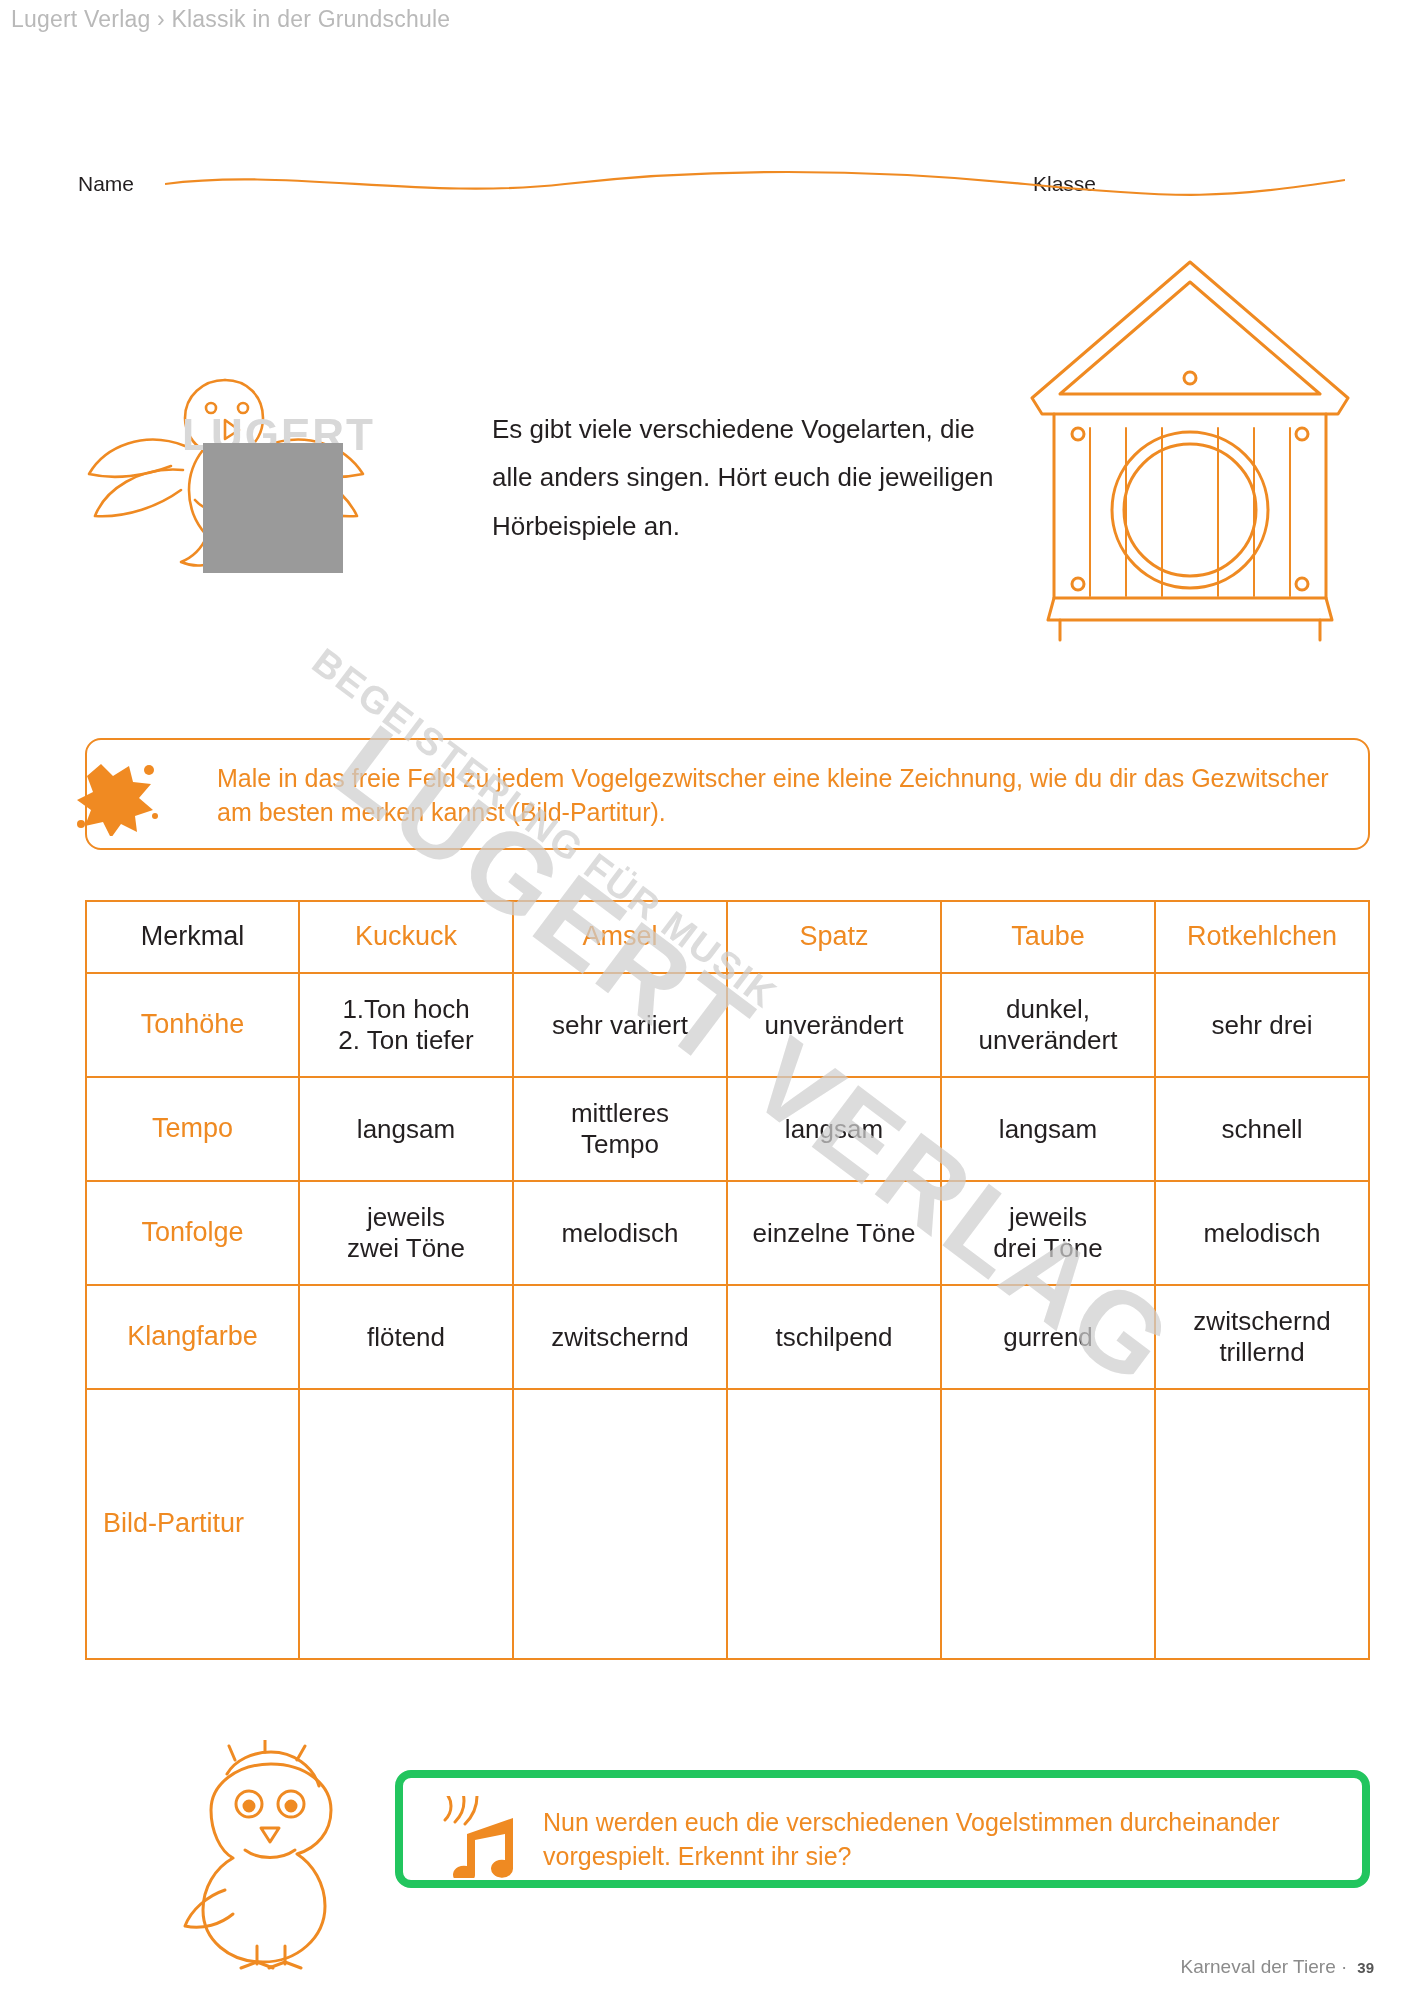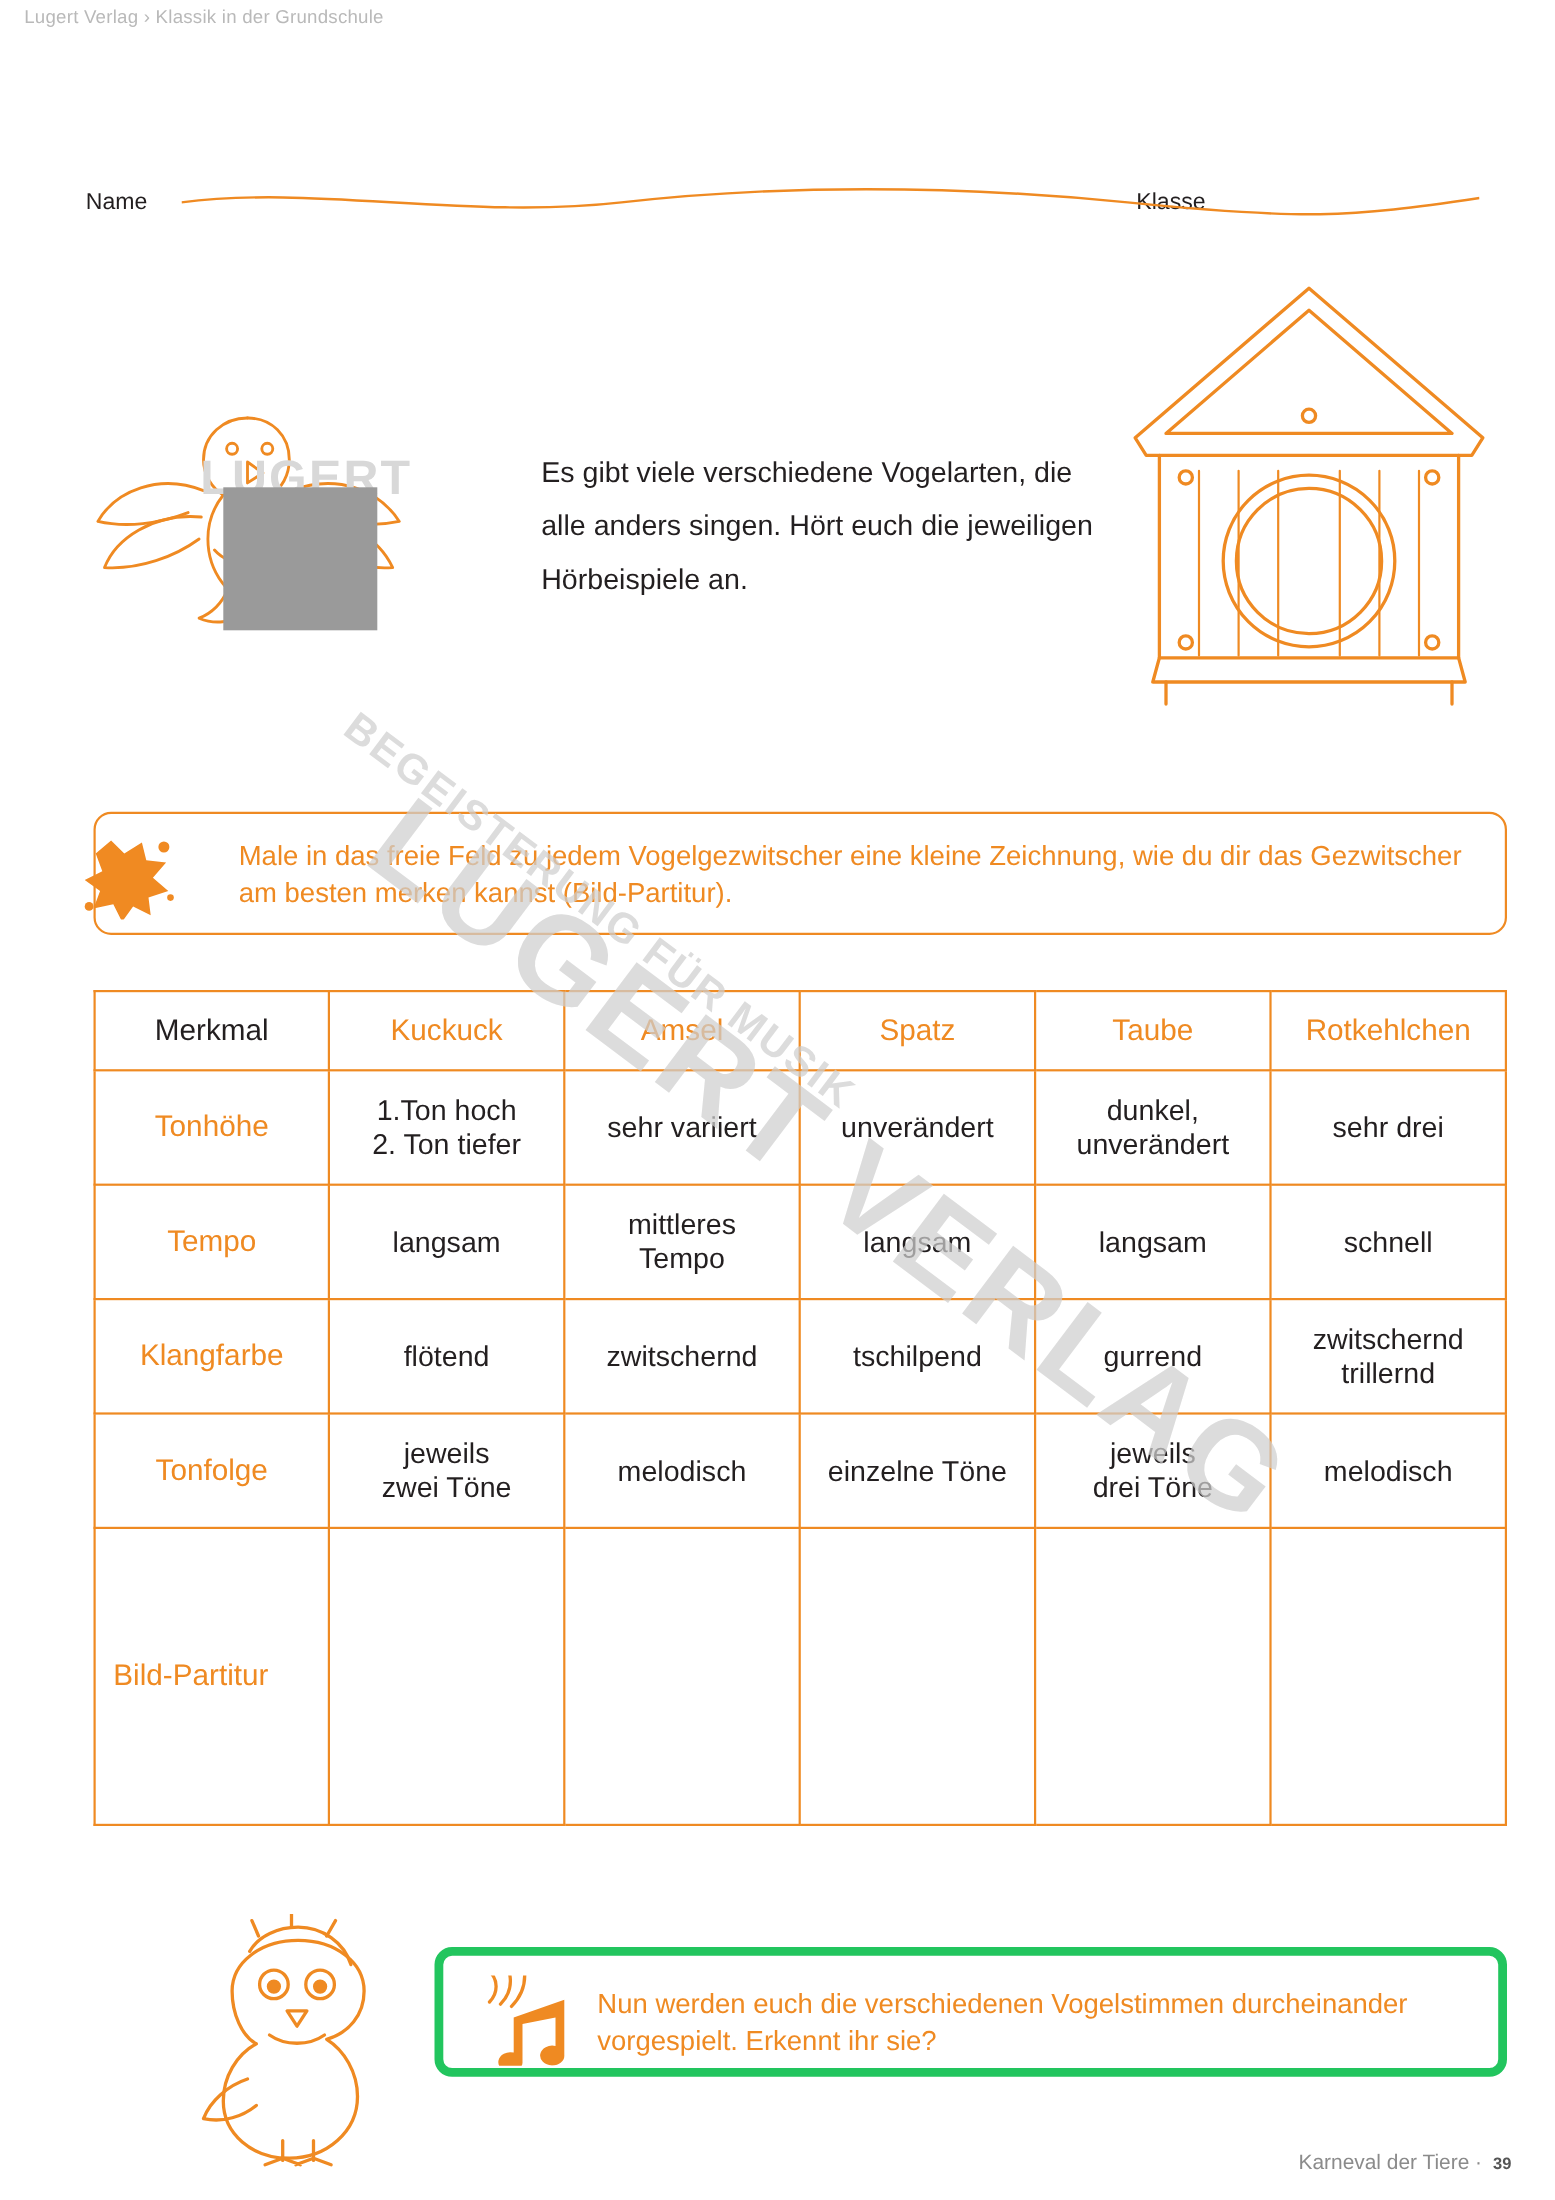--- a/index.html
+++ b/index.html
@@ -18,23 +18,23 @@
   .page {
     position: absolute;
     left: 0; top: 0;
     width: 1414px;
     height: 2000px;
   }
 
   
   .breadcrumb {
     position: absolute;
-    left: 22px;
+    left: 11px;
     top: 6px;
-    font-size: 17px;
+    font-size: 23px;
     color: #b9b9b9;
     letter-spacing: .2px;
     white-space: nowrap;
   }
 
   
   .namerow {
     position: absolute;
     left: 0; top: 160px;
     width: 1414px;
@@ -362,38 +362,38 @@
           <td class="rowhdr">Tempo</td>
           <td style="white-space:pre-line;">langsam</td>
           <td style="white-space:pre-line;">mittleres
 Tempo</td>
           <td style="white-space:pre-line;">langsam</td>
           <td style="white-space:pre-line;">langsam</td>
           <td style="white-space:pre-line;">schnell</td>
         </tr>
 
         <tr class="r-body">
-          <td class="rowhdr">Klangfarbe</td>
-          <td style="white-space:pre-line;">flötend</td>
-          <td style="white-space:pre-line;">zwitschernd</td>
-          <td style="white-space:pre-line;">tschilpend</td>
-          <td style="white-space:pre-line;">gurrend</td>
-          <td style="white-space:pre-line;">zwitschernd
-trillernd</td>
-        </tr>
-
-        <tr class="r-body">
           <td class="rowhdr">Tonfolge</td>
           <td style="white-space:pre-line;">jeweils
 zwei Töne</td>
           <td style="white-space:pre-line;">melodisch</td>
           <td style="white-space:pre-line;">einzelne Töne</td>
           <td style="white-space:pre-line;">jeweils
 drei Töne</td>
           <td style="white-space:pre-line;">melodisch</td>
+        </tr>
+
+        <tr class="r-body">
+          <td class="rowhdr">Klangfarbe</td>
+          <td style="white-space:pre-line;">flötend</td>
+          <td style="white-space:pre-line;">zwitschernd</td>
+          <td style="white-space:pre-line;">tschilpend</td>
+          <td style="white-space:pre-line;">gurrend</td>
+          <td style="white-space:pre-line;">zwitschernd
+trillernd</td>
         </tr>
 
         <tr class="r-draw">
           <td class="rowhdr" style="text-align:left;padding-left:16px;">Bild-Partitur</td>
           <td></td>
           <td></td>
           <td></td>
           <td></td>
           <td></td>
         </tr>

